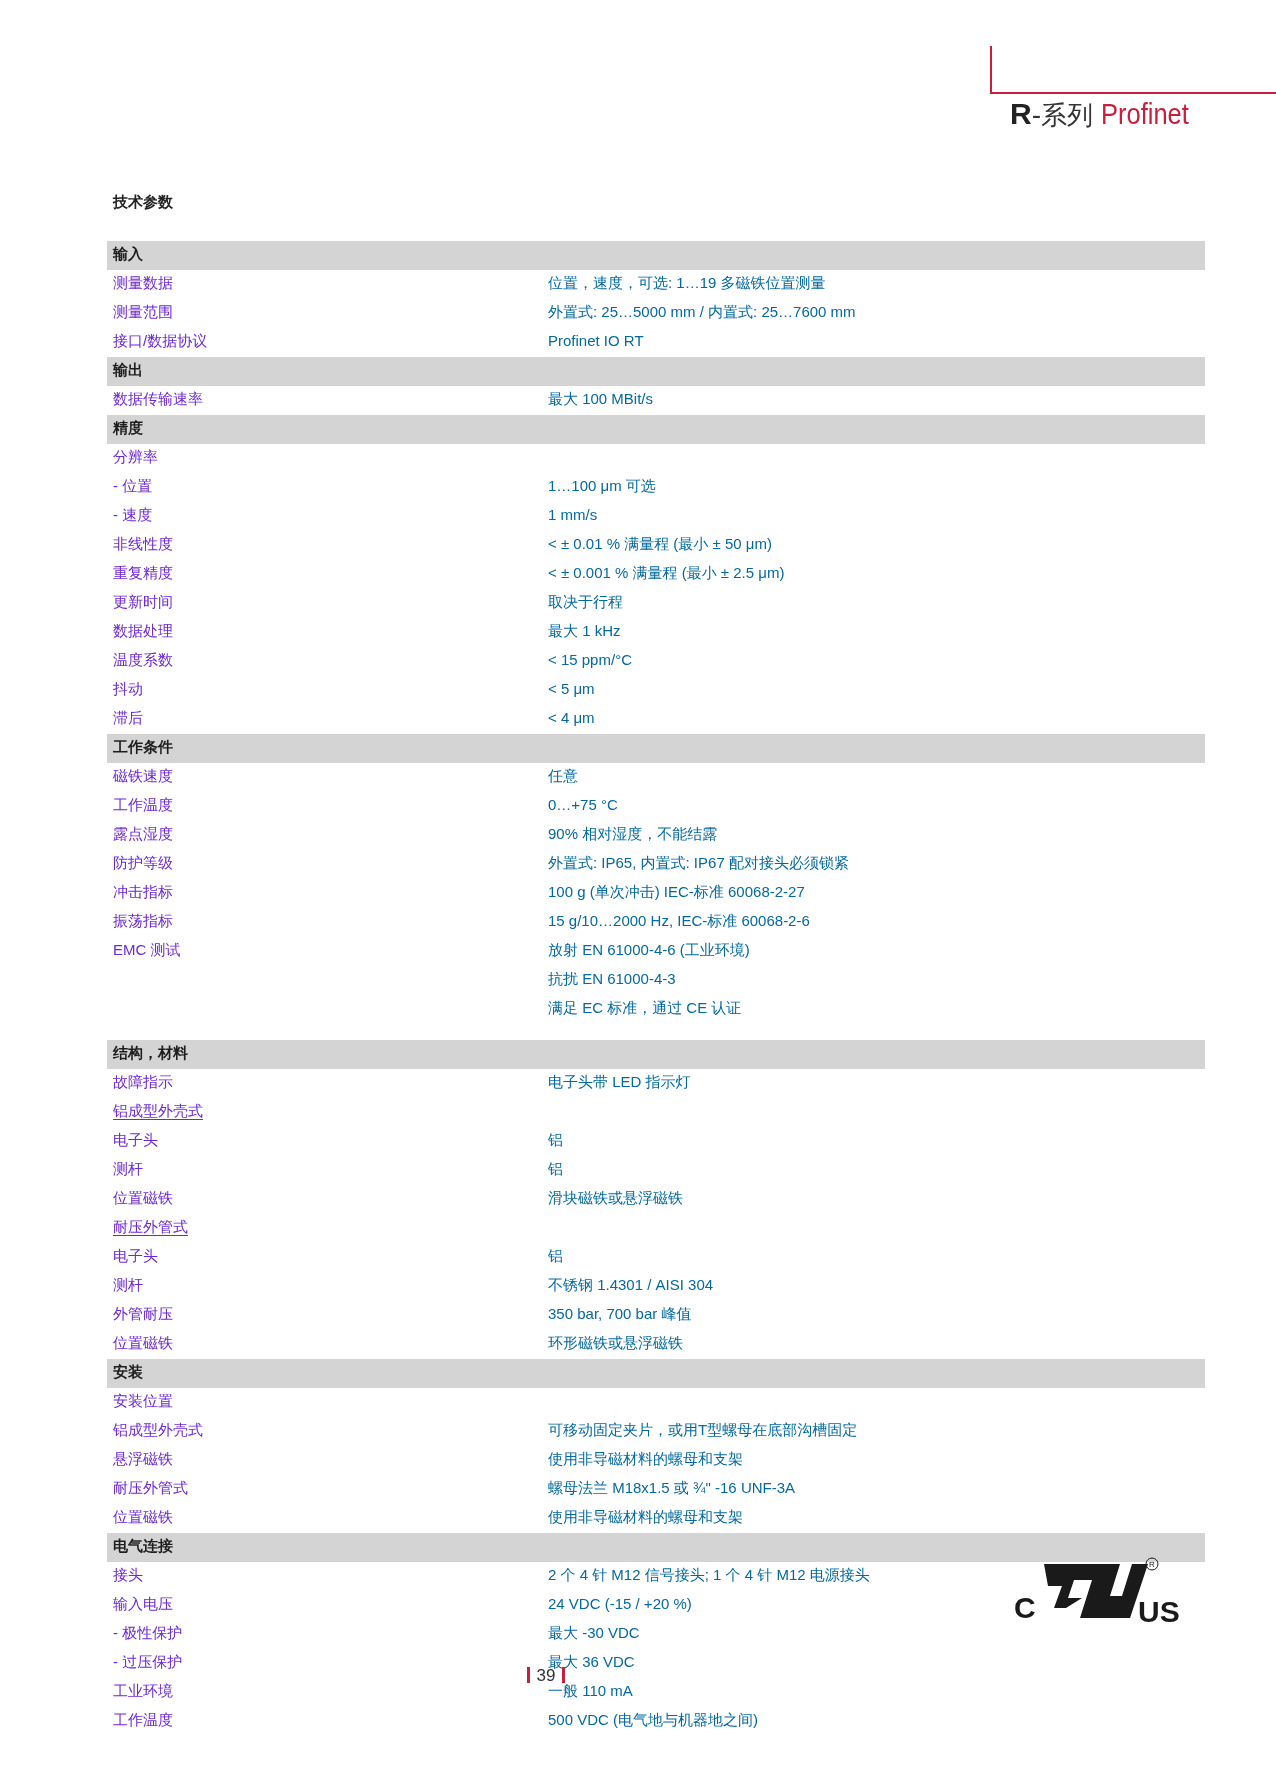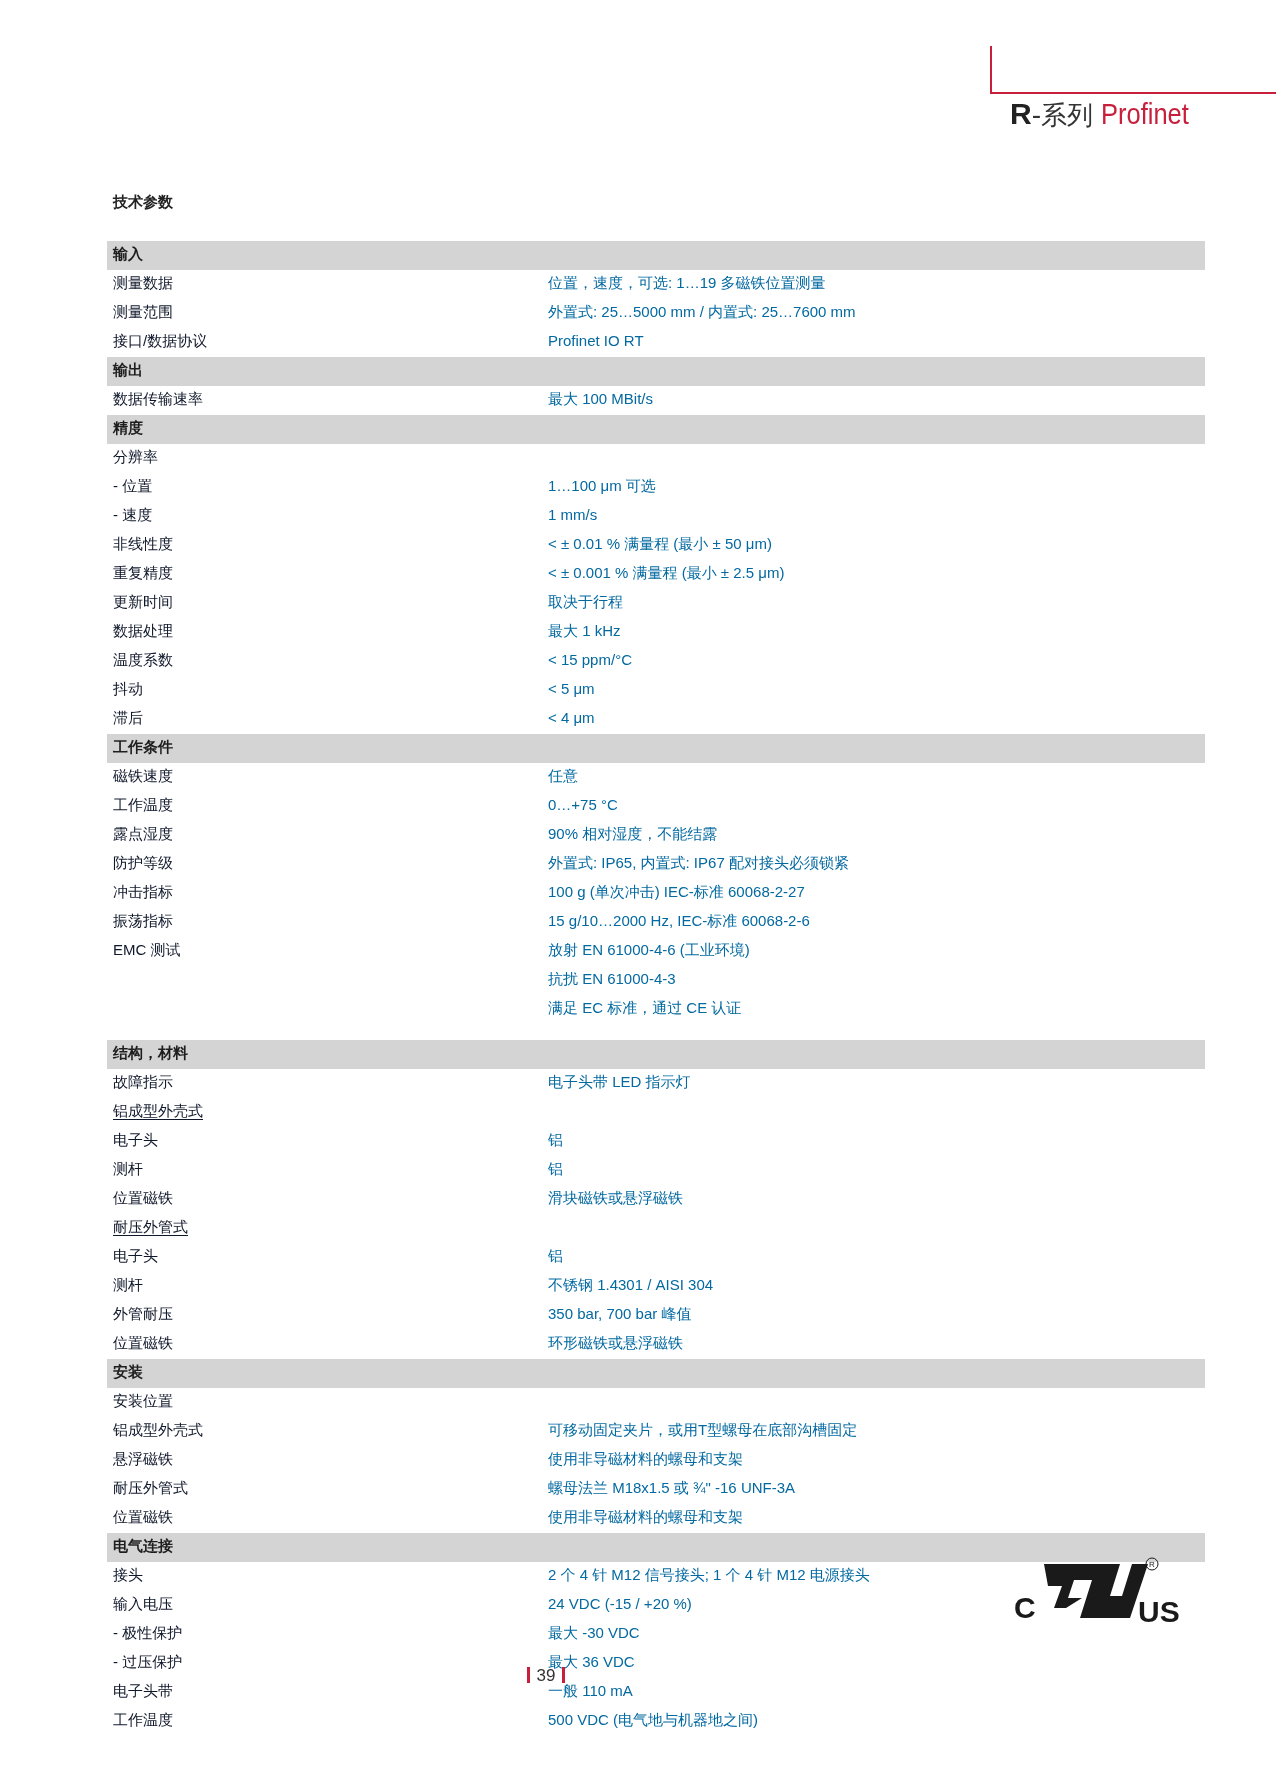--- a/index.html
+++ b/index.html
@@ -9,21 +9,21 @@
             border-left: 2px solid #c8203c; border-bottom: 2px solid #c8203c; }
   .header .title { position: absolute; left: 18px; top: 11px; font-size: 30px; line-height: 40px; white-space: nowrap; margin-top: 37px; }
   .header .r { font-weight: bold; color: #222; font-family: "Liberation Sans", sans-serif; }
   .header .series { color: #333; font-family: "DejaVu Sans", sans-serif; font-size: 26px; }
   .header .accent { color: #c8203c; font-family: "Liberation Sans", sans-serif; transform: scaleX(0.85); display: inline-block; transform-origin: left center; }
   .doc-title { position: absolute; left: 113px; top: 193px; font-size: 15px; font-weight: bold; color: #222; }
   .spec-table { position: absolute; left: 107px; top: 241px; width: 1098px; }
   .row { height: 29px; line-height: 25px; font-size: 15px; position: relative; white-space: nowrap; }
   .row.section { background: #d4d4d4; font-weight: bold; color: #1e1e1e; }
   .row.gap { height: 16px; }
-  .row .label { position: absolute; left: 6px; top: 0; color: #0f172a; }
+  .row .label { position: absolute; left: 6px; top: 0; color: #6d28d9; }
   .row.section .label { color: #1e1e1e; }
   .row .label.underline { text-decoration: underline; text-underline-offset: 3px; }
   .row .value { position: absolute; left: 399px; top: 0; color: #0369a1; margin-left: 42px; }
   .ul-logo { position: absolute; left: 1012px; top: 1556px; width: 170px; height: 70px; }
   .page-num { position: absolute; left: 0; width: 1092px; top: 1666px; text-align: center; font-size: 17px; color: #333; }
   .page-num .bar { display: inline-block; width: 3px; height: 16px; background: #c8203c; vertical-align: -2px; margin: 0 7px; }
 </style>
 </head>
 <body>
 
@@ -221,21 +221,21 @@
     </div>
     <div class="row">
       <span class="label">- 极性保护</span>
       <span class="value">最大 -30 VDC</span>
     </div>
     <div class="row">
       <span class="label">- 过压保护</span>
       <span class="value">最大 36 VDC</span>
     </div>
     <div class="row">
-      <span class="label">电子头带</span>
+      <span class="label">工业环境</span>
       <span class="value">一般 110 mA</span>
     </div>
     <div class="row">
       <span class="label">工作温度</span>
       <span class="value">500 VDC (电气地与机器地之间)</span>
     </div>
   </div>
 
 <svg class="ul-logo" viewBox="0 0 170 70" xmlns="http://www.w3.org/2000/svg">
   <text x="2" y="62" font-family="Liberation Sans, sans-serif" font-weight="bold" font-size="30" fill="#1a1a1a">C</text>

